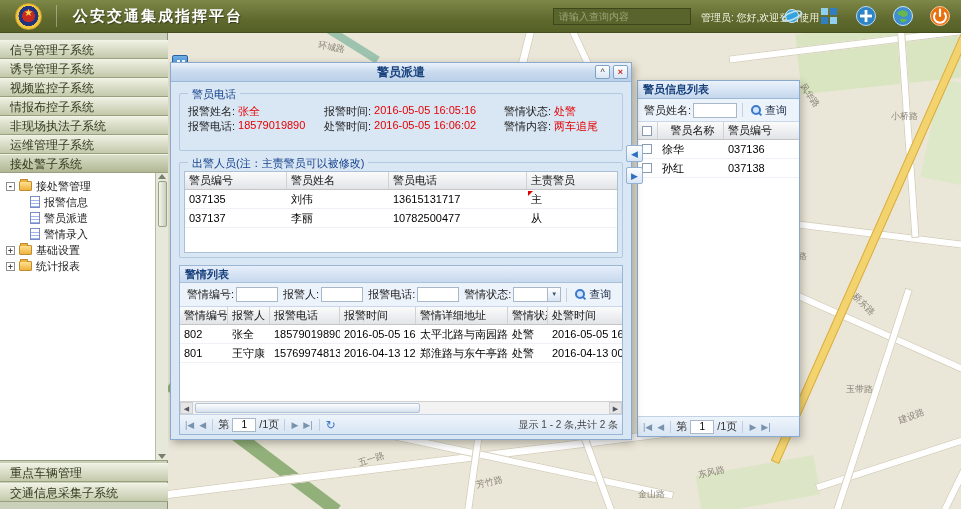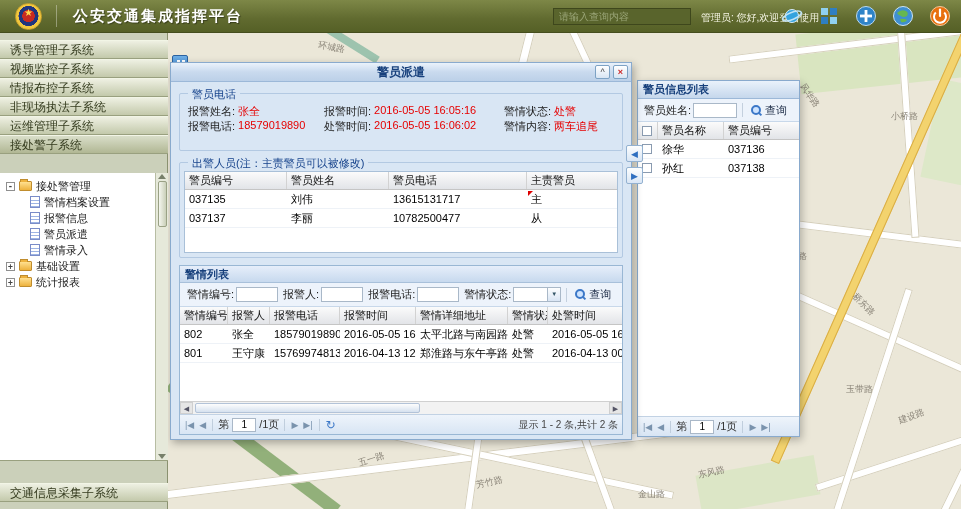--- a/index.html
+++ b/index.html
@@ -151,41 +151,38 @@
     <svg class="hicon" viewBox="0 0 22 22">
       <circle cx="11" cy="11" r="9.5" fill="#e8700f" stroke="#f6c89a" stroke-width="1"></circle>
       <path d="M11 4.5 L11 11" stroke="#fff" stroke-width="2.2" stroke-linecap="round"></path>
       <path d="M6.8 7.5 A6 6 0 1 0 15.2 7.5" fill="none" stroke="#fff" stroke-width="2"></path>
     </svg>
   </div>
 </div>
 
 <div class="sidebar">
   <div class="side-stack">
+    <div class="side-item">信号管理子系统</div>
     <div class="side-item">诱导管理子系统</div>
     <div class="side-item">视频监控子系统</div>
     <div class="side-item">情报布控子系统</div>
     <div class="side-item">非现场执法子系统</div>
     <div class="side-item">运维管理子系统</div>
     <div class="side-item active">接处警子系统</div>
   </div>
 
   <div class="tree-panel">
     <div class="tree-content">
       <div class="tree-node">
         <span class="expander">-</span>
         <span class="icon-folder"></span>
         <span>接处警管理</span>
       </div>
       <div class="tree-node child">
         <span class="icon-page"></span>
-        <span>警情档案设置</span>
-      </div>
-      <div class="tree-node child">
-        <span class="icon-page"></span>
         <span>报警信息</span>
       </div>
       <div class="tree-node child">
         <span class="icon-page"></span>
         <span>警员派遣</span>
       </div>
       <div class="tree-node child">
         <span class="icon-page"></span>
         <span>警情录入</span>
       </div>
@@ -202,20 +199,23 @@
     </div>
     <div class="tree-scroll">
       <div class="ts-arrow ts-up"></div>
       <div class="ts-track">
           <div class="ts-thumb"></div>
         </div>
       <div class="ts-arrow ts-down"></div>
     </div>
   </div>
 
+  <div class="side-bottom1">
+      <div class="side-item">重点车辆管理</div>
+    </div>
   <div class="side-bottom2">
       <div class="side-item">交通信息采集子系统</div>
     </div>
 </div>
 
 <div class="map">
   <div class="green" style="left:630px;top:-8px;width:180px;height:60px;background:#d9e5c0;transform:rotate(-6deg);"></div>
   <div class="green" style="left:762px;top:52px;width:70px;height:100px;background:#dde8c8;transform:rotate(12deg);"></div>
   <div class="green" style="left:108px;top:-6px;width:110px;height:8px;background:#9dc3ae;transform:rotate(32deg);"></div>
   <div class="green" style="left:-20px;top:408px;width:210px;height:13px;background:#92b07a;transform:rotate(37deg);"></div>
@@ -421,21 +421,21 @@
     <span class="tb-sep"></span>
     <span class="search-btn">
         <span class="mag"></span>
         <span>查询</span>
       </span>
   </div>
   <div class="grid-hdr">
     <div class="hc" style="width:20px;padding-left:0;">
         <span class="chk"></span>
       </div>
-    <div class="hc" style="width:66px;">
+    <div class="hc" style="width:66px;justify-content:center;">
         <span>警员名称</span>
       </div>
     <div class="hc" style="width:72px;border-right:none;">
         <span>警员编号</span>
       </div>
   </div>
   <div class="grid-row">
     <div class="c" style="width:20px;padding-left:0;display:flex;align-items:center;">
         <span class="chk"></span>
       </div>

